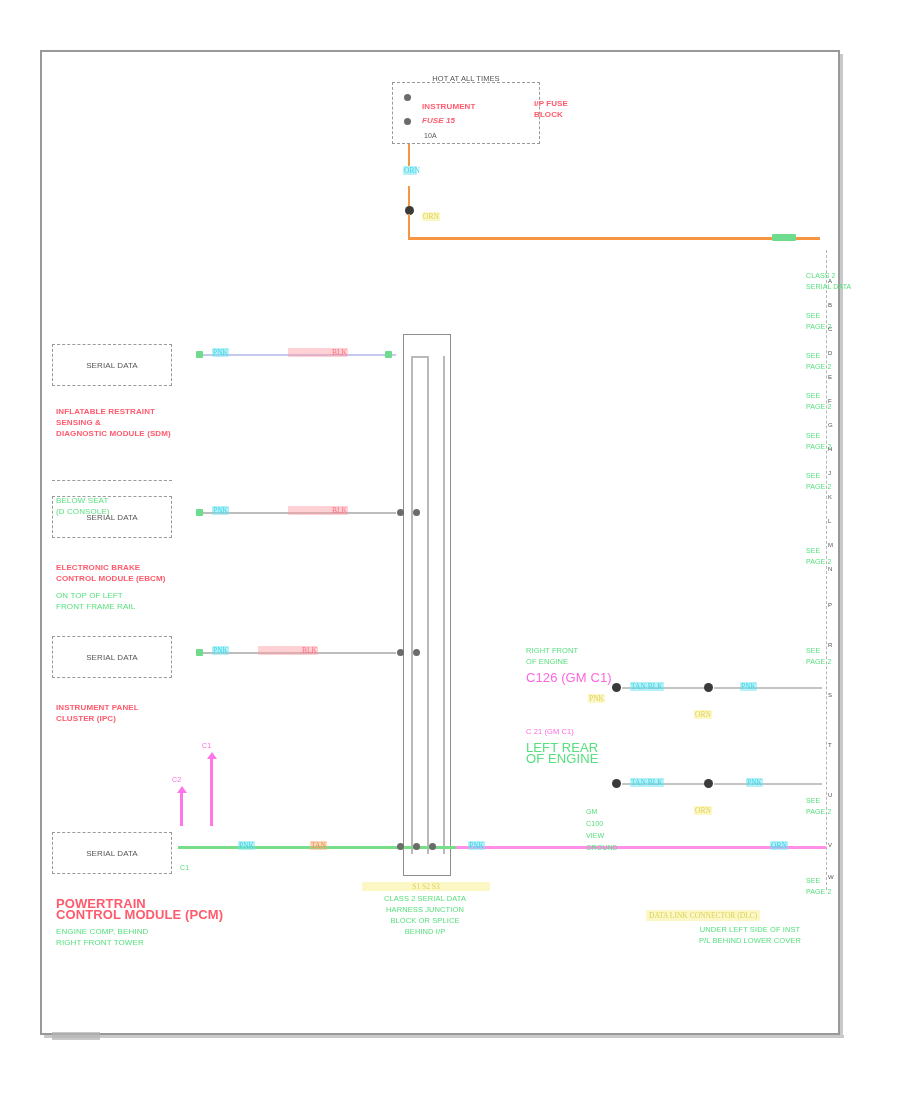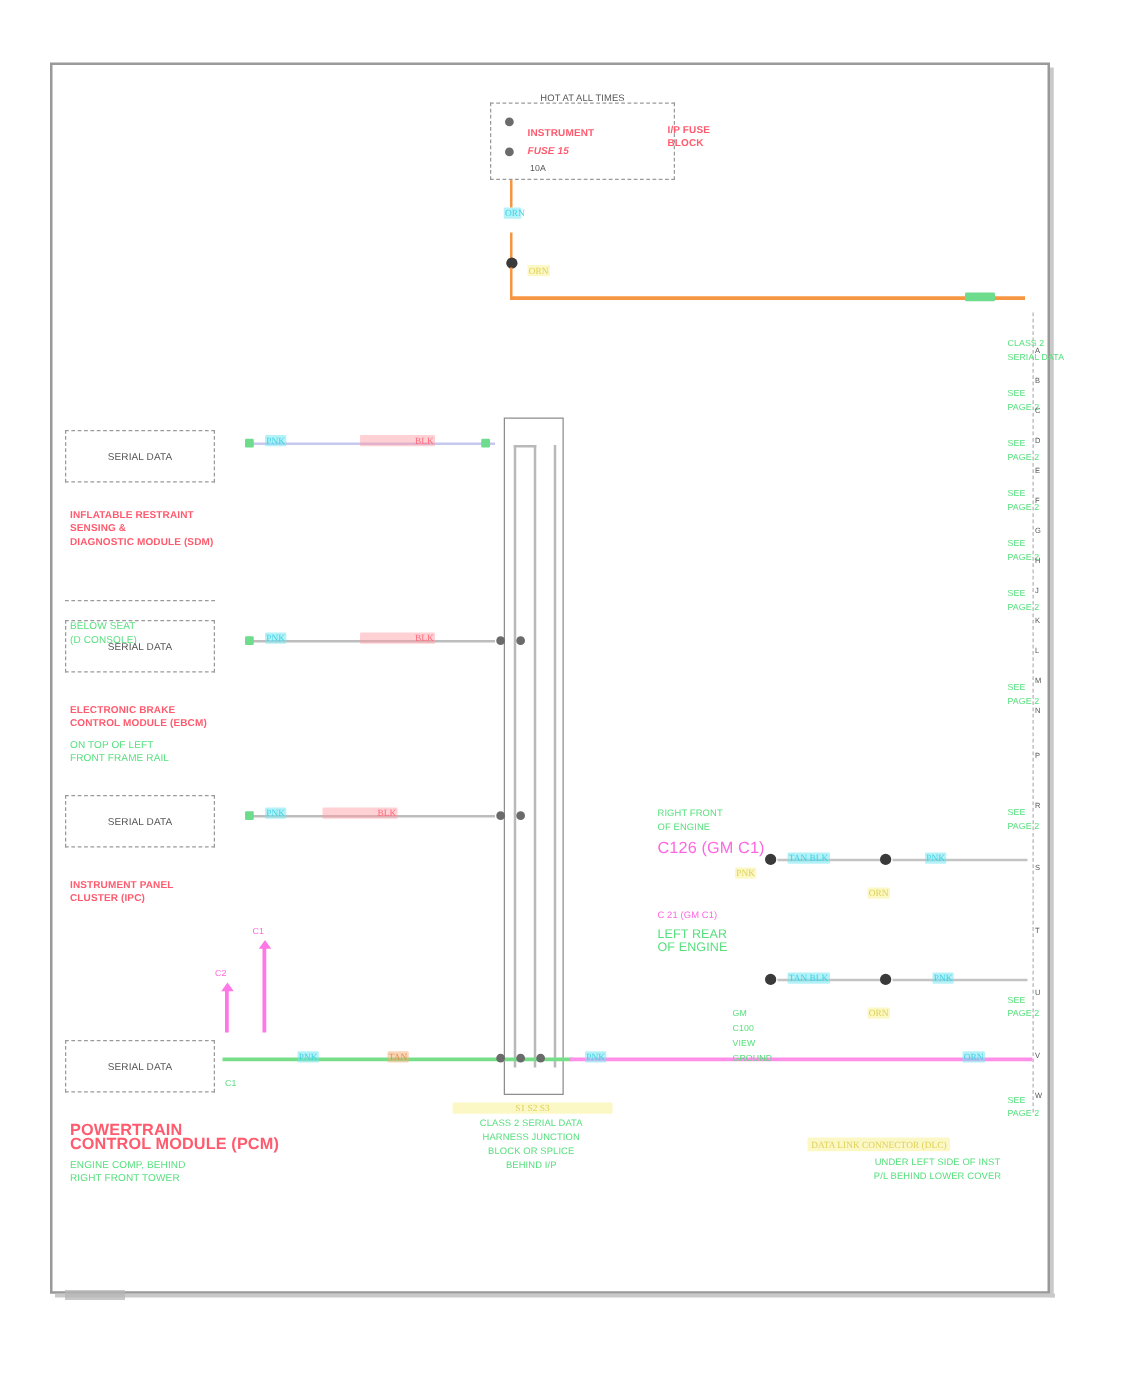--- a/index.html
+++ b/index.html
@@ -335,21 +335,21 @@
 
   <div class="node" style="left:612px; top:683px;"></div>
   <div class="wire-h grey" style="left:622px; top:687px; width:84px;"></div>
   <div class="chip cyan" style="left:630px; top:682px;">TAN  BLK</div>
   <div class="node" style="left:704px; top:683px;"></div>
   <div class="wire-h grey" style="left:714px; top:687px; width:108px;"></div>
   <div class="chip cyan" style="left:740px; top:682px;">PNK</div>
   <div class="chip yellow" style="left:694px; top:710px;">ORN</div>
 
   <div class="txt magenta" style="left:526px; top:726px; font-size:7.5px;">C 21 (GM C1)</div>
-  <div class="txt green" style="left:526px; top:742px; font-size:10px;">LEFT REAR
+  <div class="txt green" style="left:526px; top:742px; font-size:13px;">LEFT REAR
 OF ENGINE</div>
 
   <div class="node" style="left:612px; top:779px;"></div>
   <div class="wire-h grey" style="left:622px; top:783px; width:84px;"></div>
   <div class="chip cyan" style="left:630px; top:778px;">TAN  BLK</div>
   <div class="node" style="left:704px; top:779px;"></div>
   <div class="wire-h grey" style="left:714px; top:783px; width:108px;"></div>
   <div class="chip cyan" style="left:746px; top:778px;">PNK</div>
   <div class="chip yellow" style="left:694px; top:806px;">ORN</div>
 

